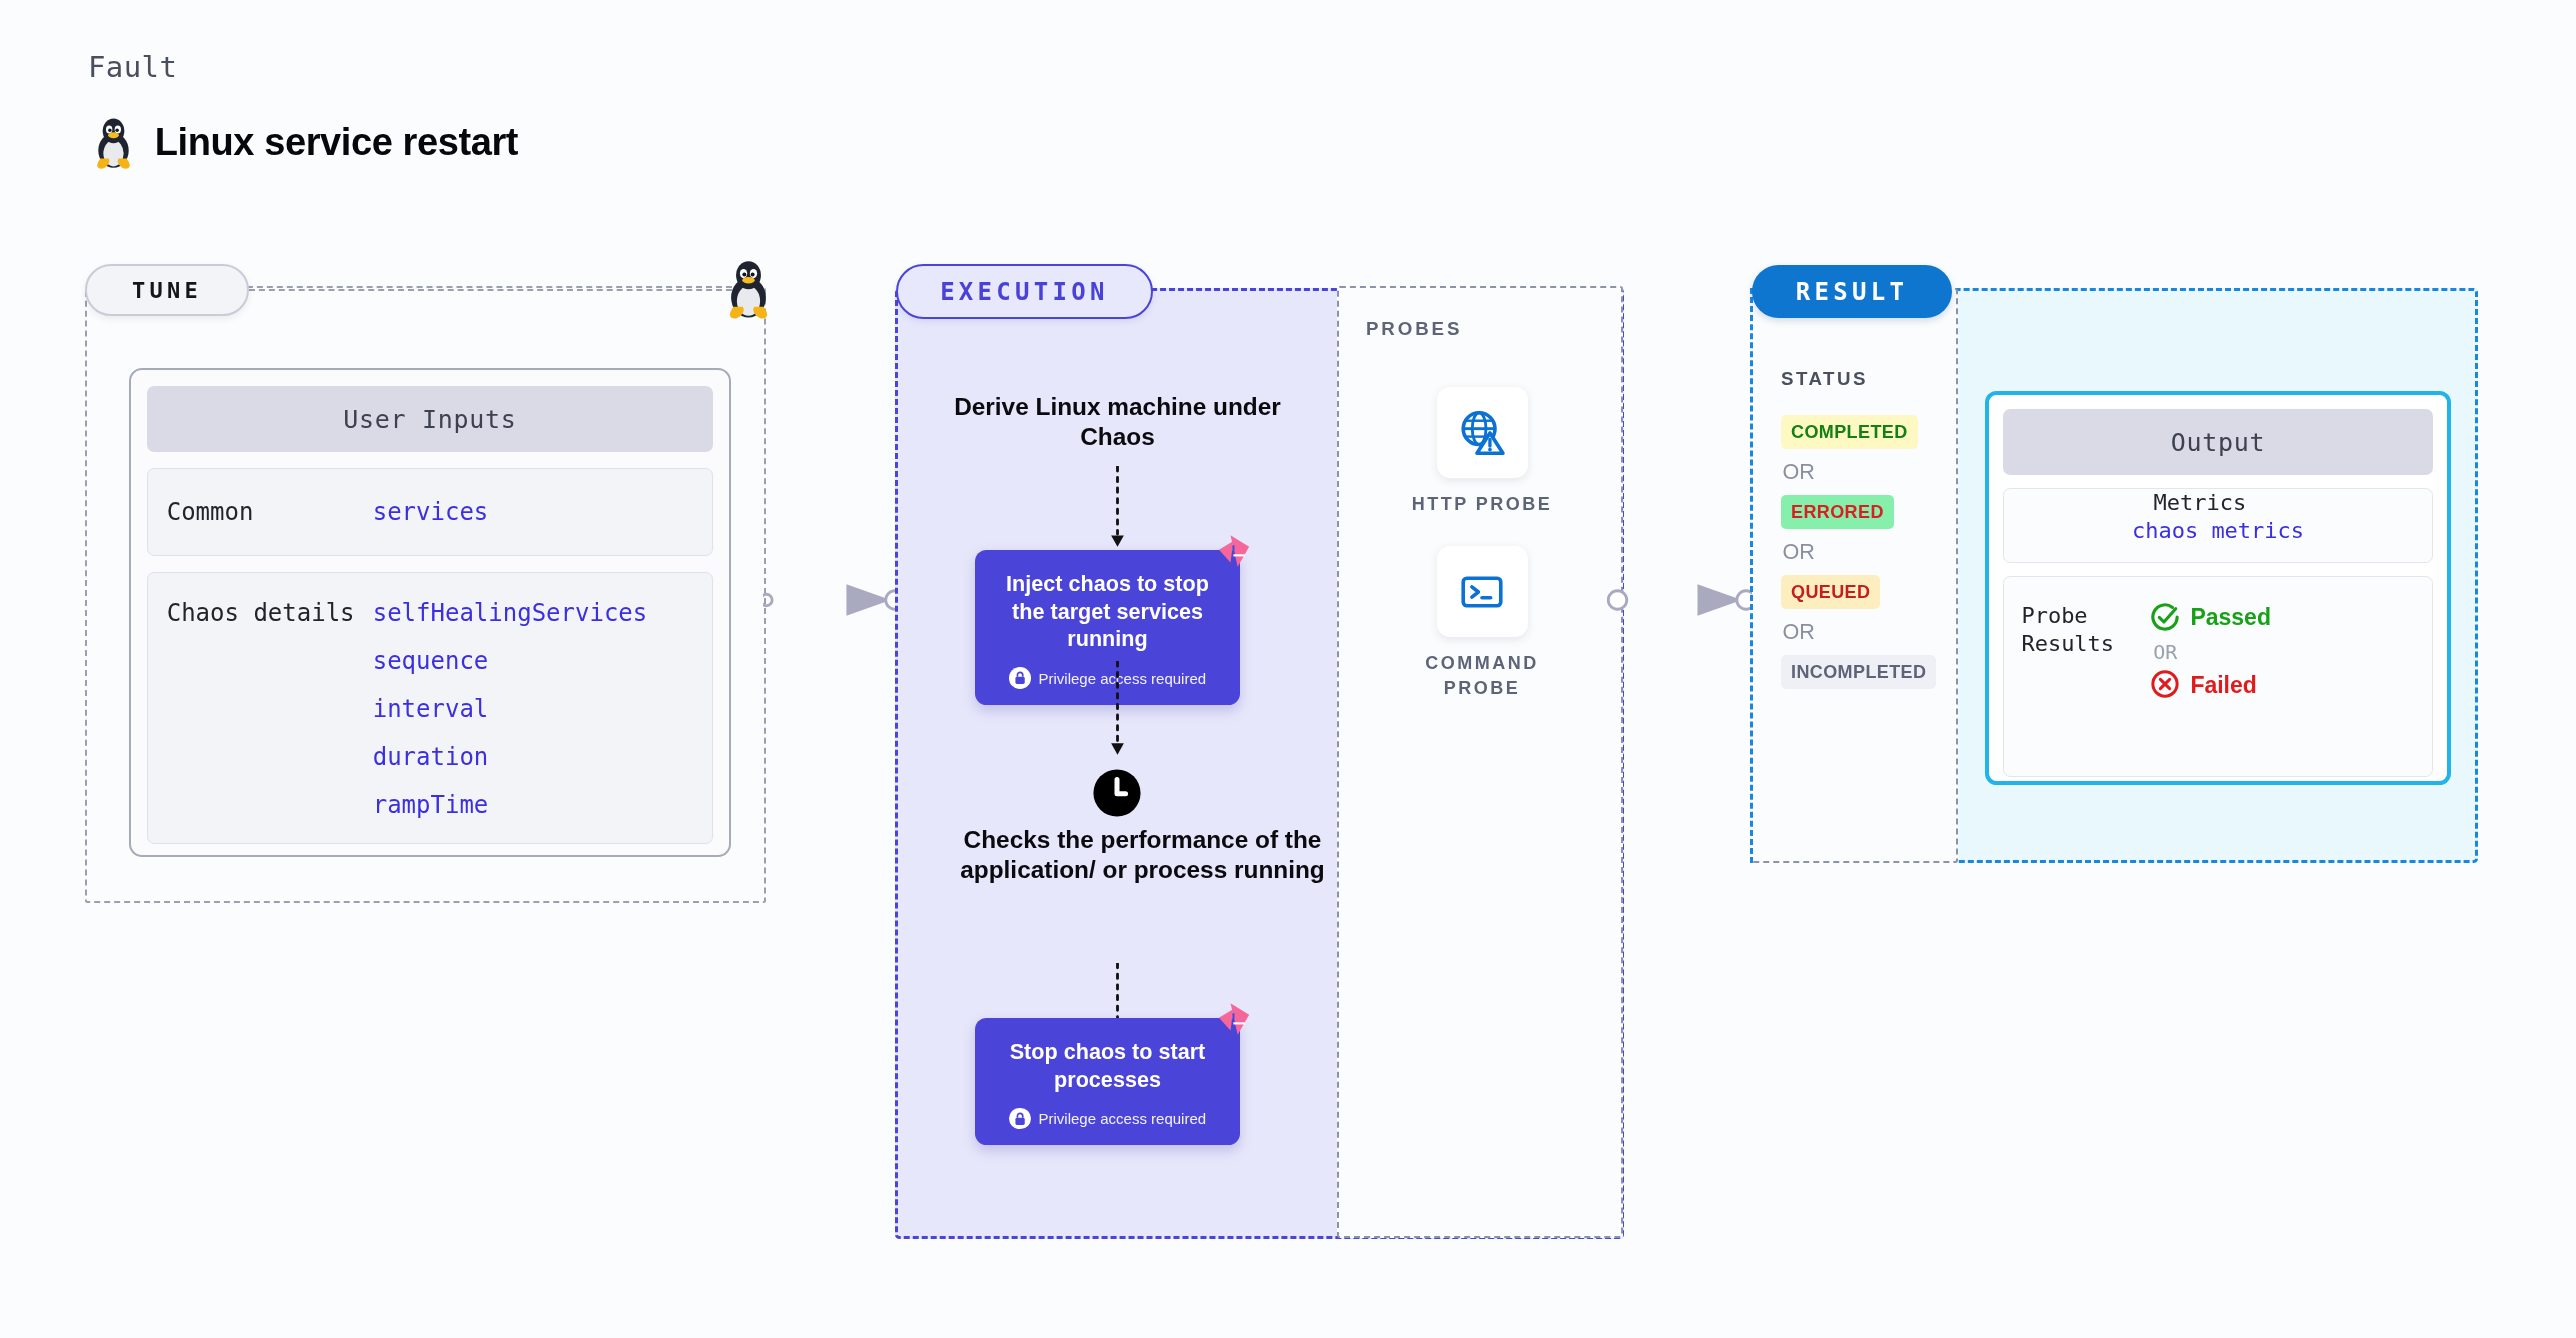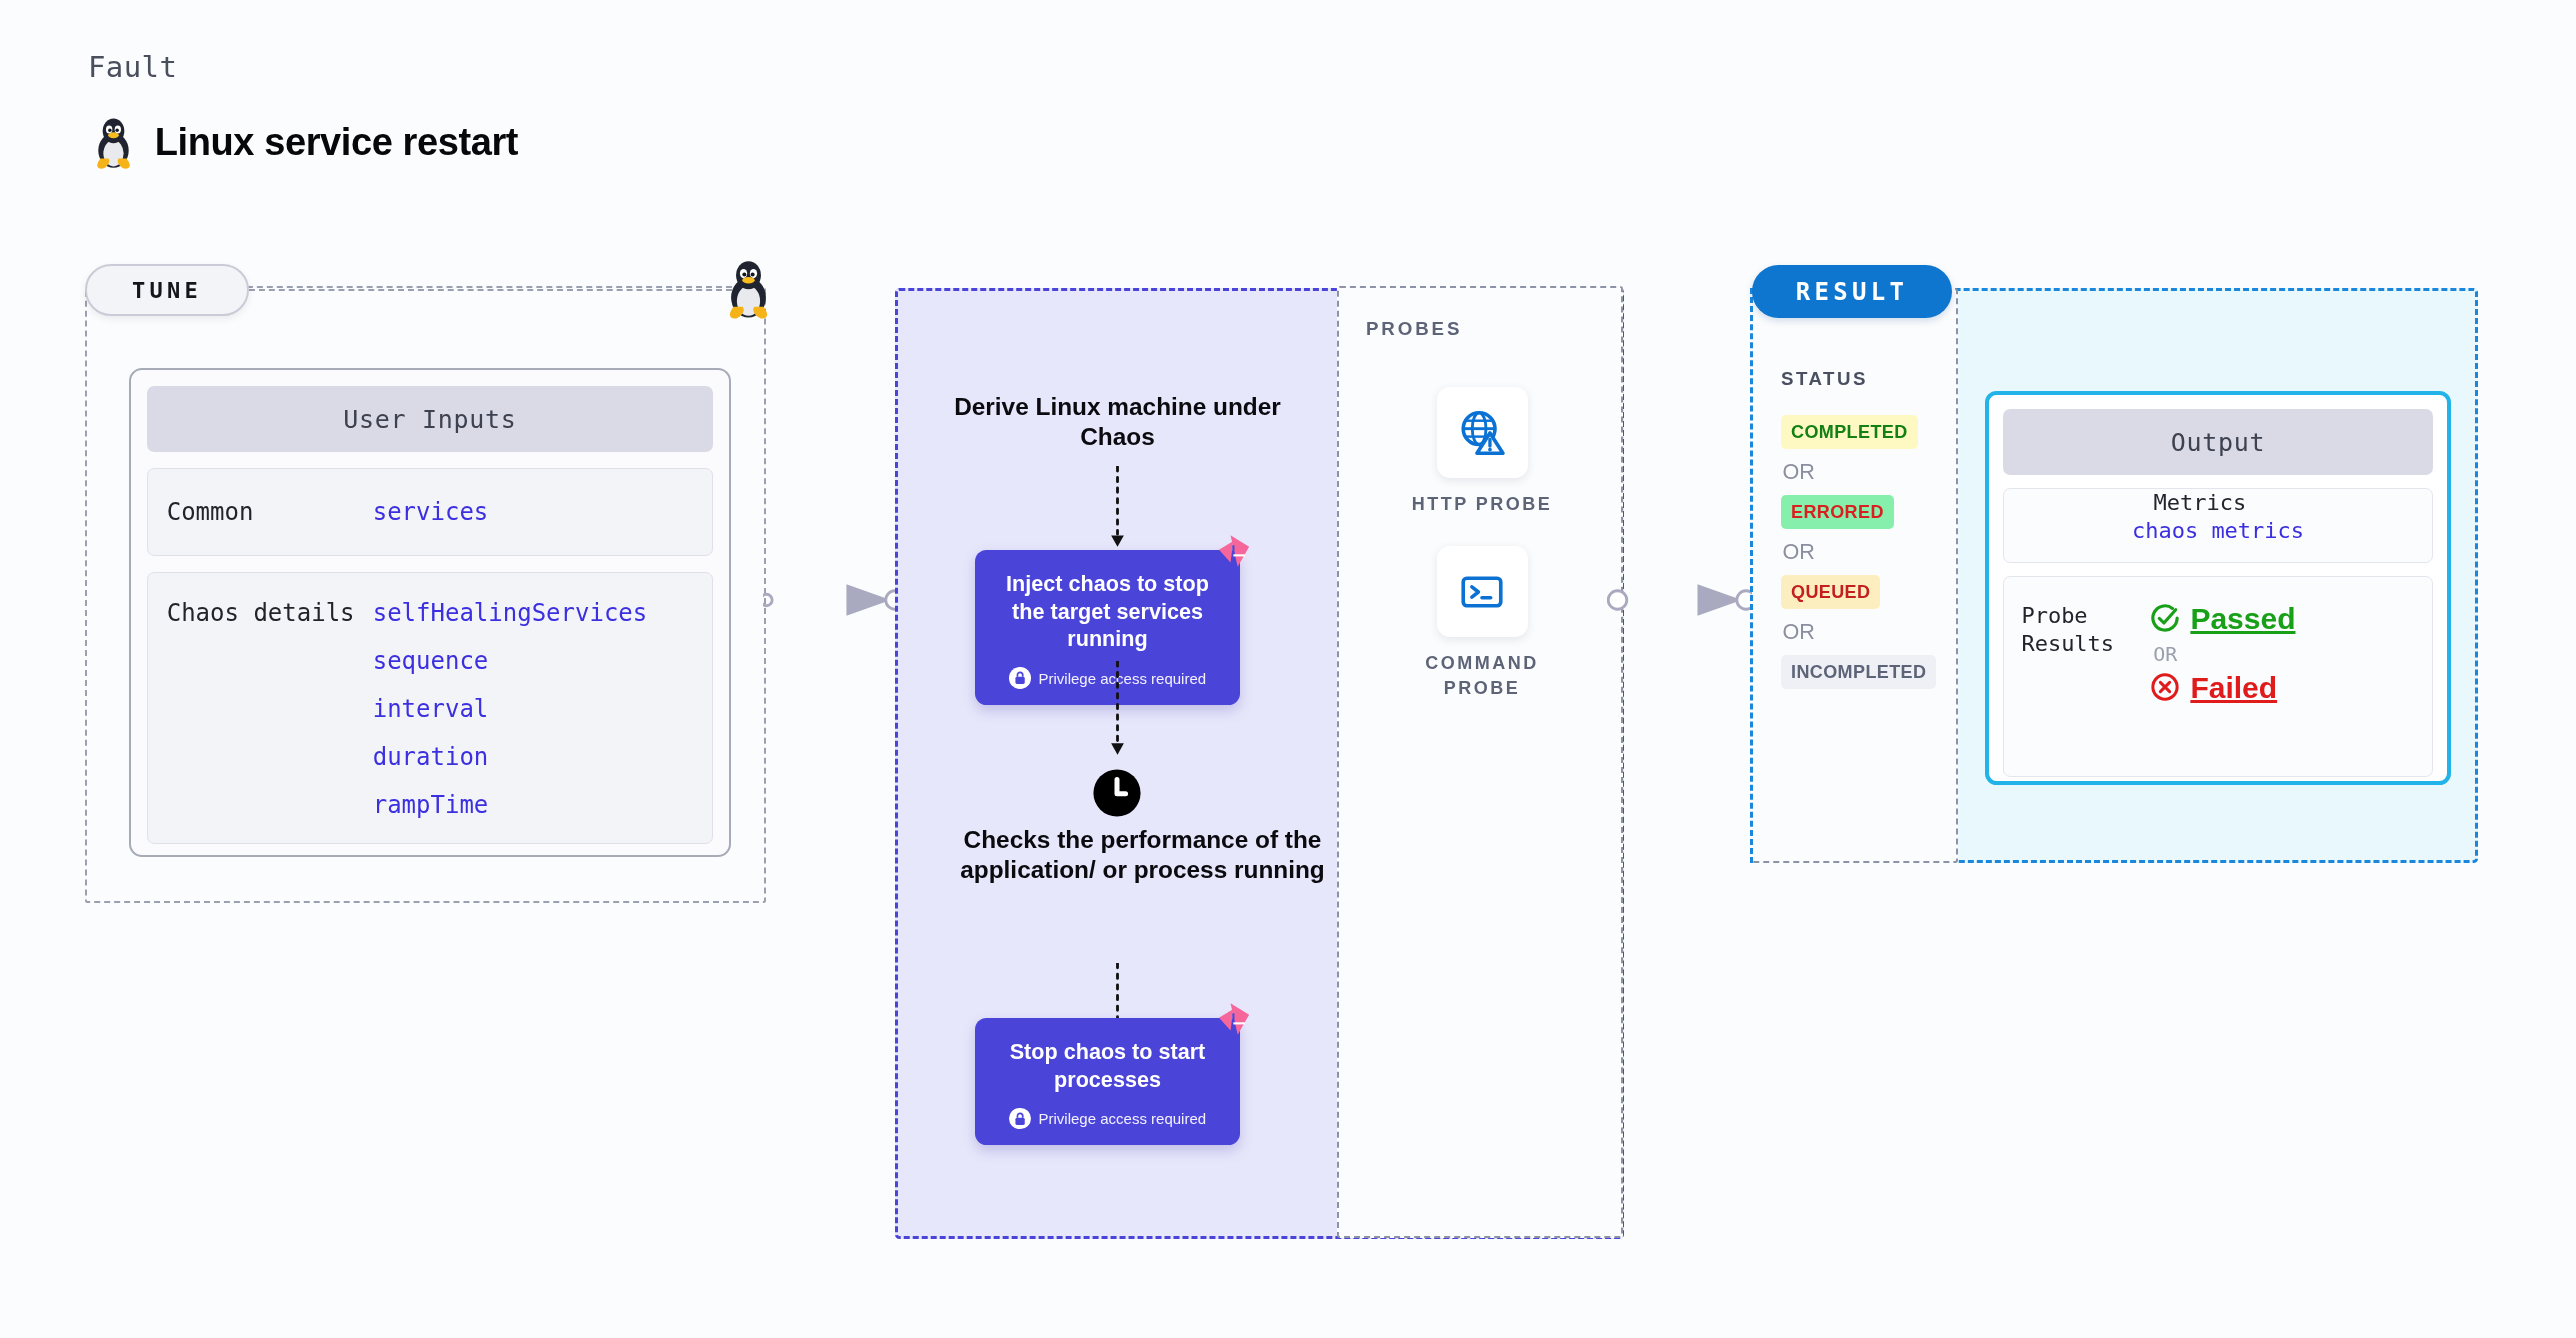--- a/index.html
+++ b/index.html
@@ -215,21 +215,21 @@
     font-family: "DejaVu Sans Mono", monospace;
     font-size: 22px; color: #22242c; width: 129px; flex: none; line-height: 1.3;
     white-space: pre-line;
   }
   .out-val {
     font-family: "DejaVu Sans Mono", monospace;
     font-size: 22px; color: #3b2fe0;
   }
   .pr-col { display: flex; flex-direction: column; gap: 5.8px; }
   .pr-line { display: flex; align-items: center; gap: 10px; }
-  .pr-text { font-size: 30px; font-weight: 700; text-decoration: underline; }
+  .pr-text { font-size: 23px; font-weight: 700; }
   .pr-pass { color: #18a018; }
   .pr-fail { color: #e01b1b; }
   .pr-or { font-family: "DejaVu Sans Mono", monospace; font-size: 20px; color: #9aa0ae; margin-left: 2.9px; }
 </style>
 </head>
 <body>
 
 <div class="page">
 
   <div class="hdr-fault">Fault</div>
@@ -297,20 +297,21 @@
   <div class="arrow arrow-1">
     <svg width="144" height="50" viewBox="0 0 200 70">
       <path d="M6 35 h110 v-22 l62 22 l-62 22 v-22z" fill="#a9aabf"></path>
       <circle cx="184" cy="35" r="13" fill="#fff" stroke="#a9aabf" stroke-width="4"></circle>
       <circle cx="4" cy="35" r="8" fill="none" stroke="#a9aabf" stroke-width="4"></circle>
     </svg>
   </div>
 
   <div class="dash dash-exec"></div>
   <div class="dash dash-probes"></div>
+  <div class="badge badge-exec">EXECUTION</div>
 
   <div class="exec-text exec-text-1">Derive Linux machine under Chaos</div>
 
   <div class="dotted-arrow da-1">
     <svg width="17" height="83" viewBox="0 0 24 115">
       <line x1="12" y1="0" x2="12" y2="95" stroke="#111" stroke-width="4" stroke-dasharray="6 9" stroke-linecap="round"></line>
       <path d="M12 113 l-9 -16 h18z" fill="#111"></path>
     </svg>
   </div>
 

